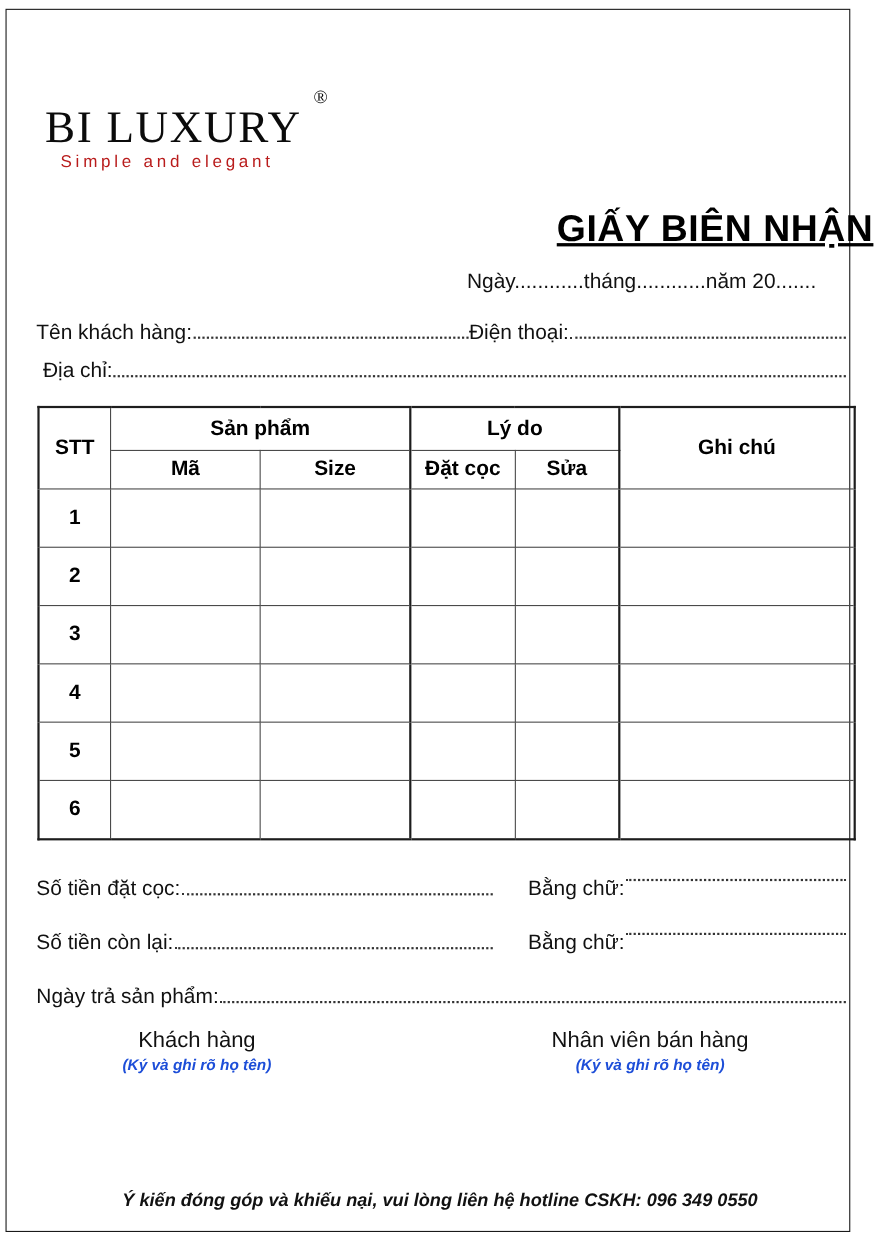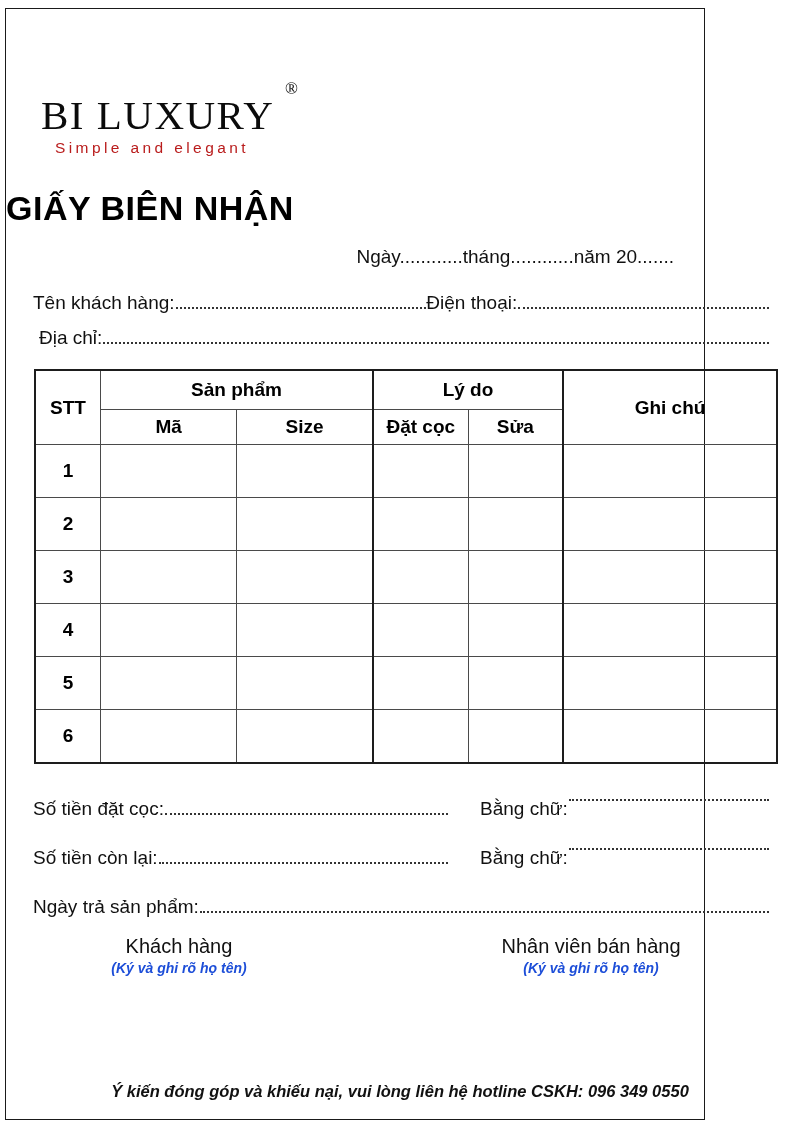--- a/index.html
+++ b/index.html
@@ -13,21 +13,21 @@
     font-family: "Liberation Sans", sans-serif;
     color: #111111;
     position: relative;
     overflow: hidden;
   }
 
   #page {
     position: absolute;
     left: 5px;
     top: 8px;
-    width: 700px;
+    width: 768px;
     height: 1112px;
     border: 1.6px solid #1a1a1a;
     box-sizing: border-box;
     background: #ffffff;
   }
 
   
   .logo-block {
     position: absolute;
     left: 35px;
@@ -62,25 +62,26 @@
     margin-left: 14px;
     white-space: nowrap;
   }
 
   
   .doc-title {
     position: absolute;
     left: 0;
     top: 180px;
     width: 788px;
-    text-align: left;
+    text-align: right;
     font-size: 34px;
     font-weight: bold;
     letter-spacing: 0.5px;
     color: #000;
+    text-decoration: underline;
   }
   .date-line {
     position: absolute;
     right: 30px;
     top: 237px;
     font-size: 19px;
     color: #111;
     white-space: nowrap;
   }
 

